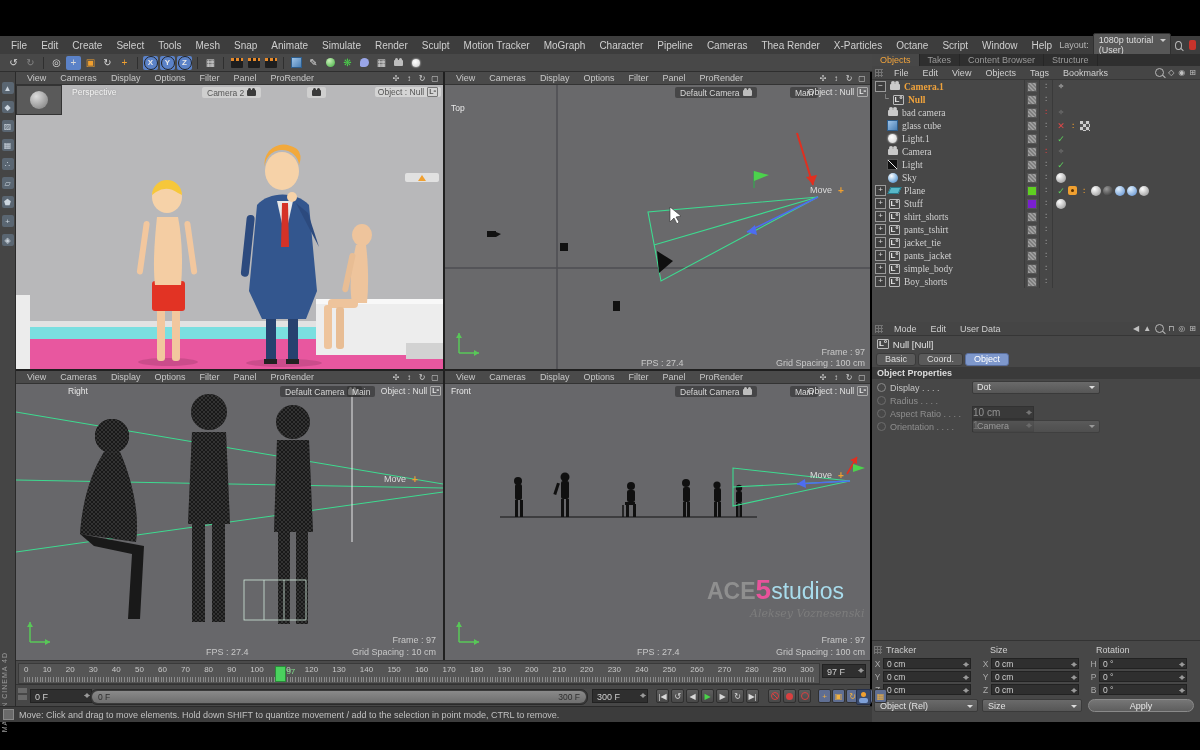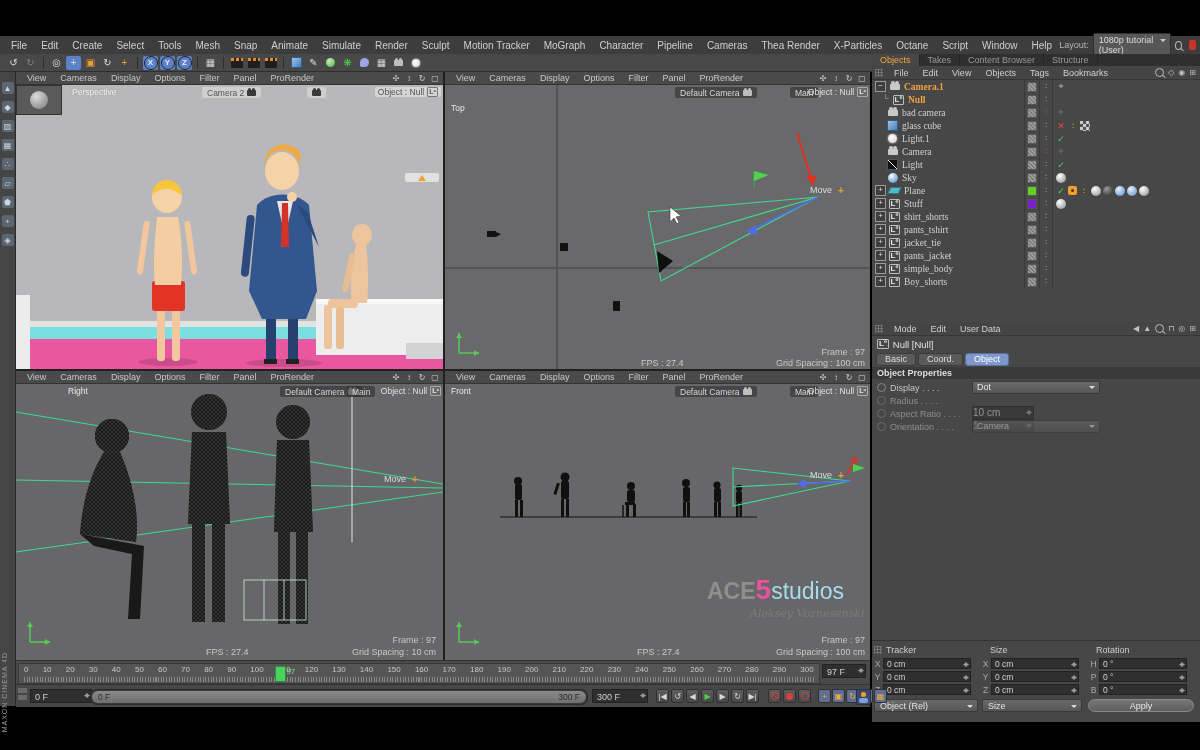--- a/index.html
+++ b/index.html
@@ -1103,14 +1103,18 @@
         <div class="pbtn kf" style="left: 844px;">
           <span>◉</span>
         </div>
         <div class="pbtn kf" style="left: 858px;">
           <span>▦</span>
         </div>
       </div>
     <div class="charbtn" style="left:840px;"></div>
   </div>
 
+  <div class="statusbar">
+    <span class="sb-ic"></span>
+    <span class="sb-text">Move: Click and drag to move elements. Hold down SHIFT to quantize movement / add to the selection in point mode, CTRL to remove.</span>
+  </div>
 
 </div>
 
 </body></html>

